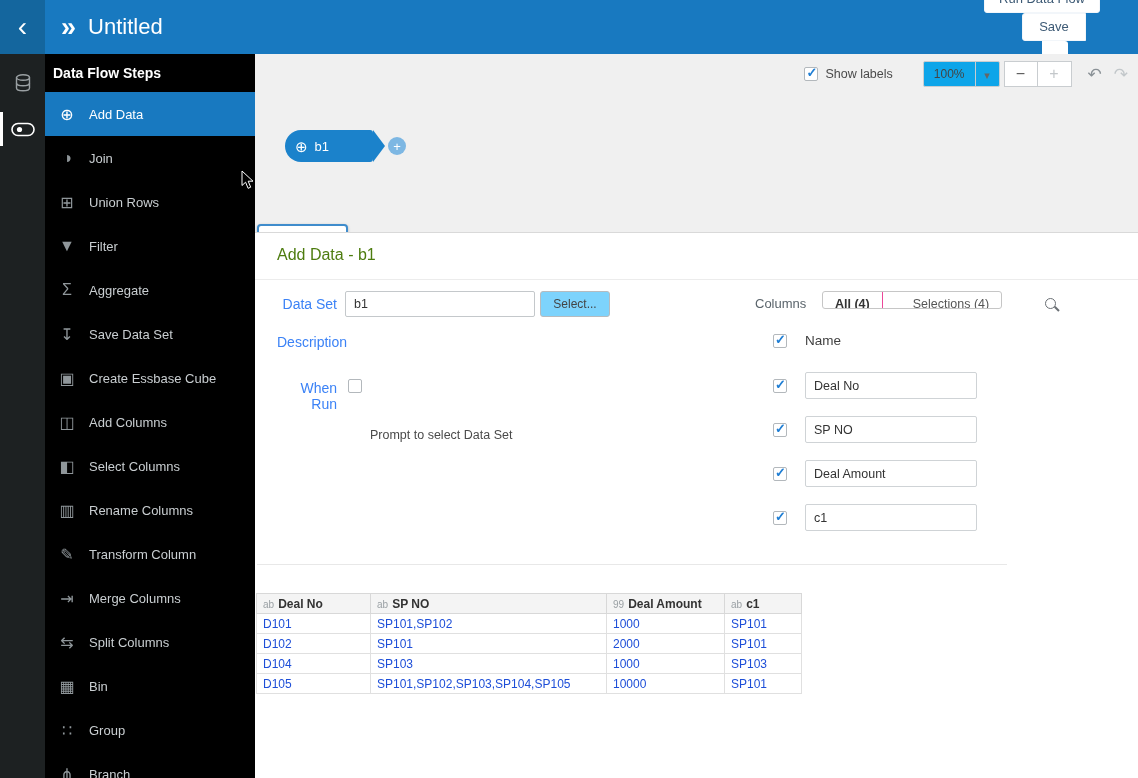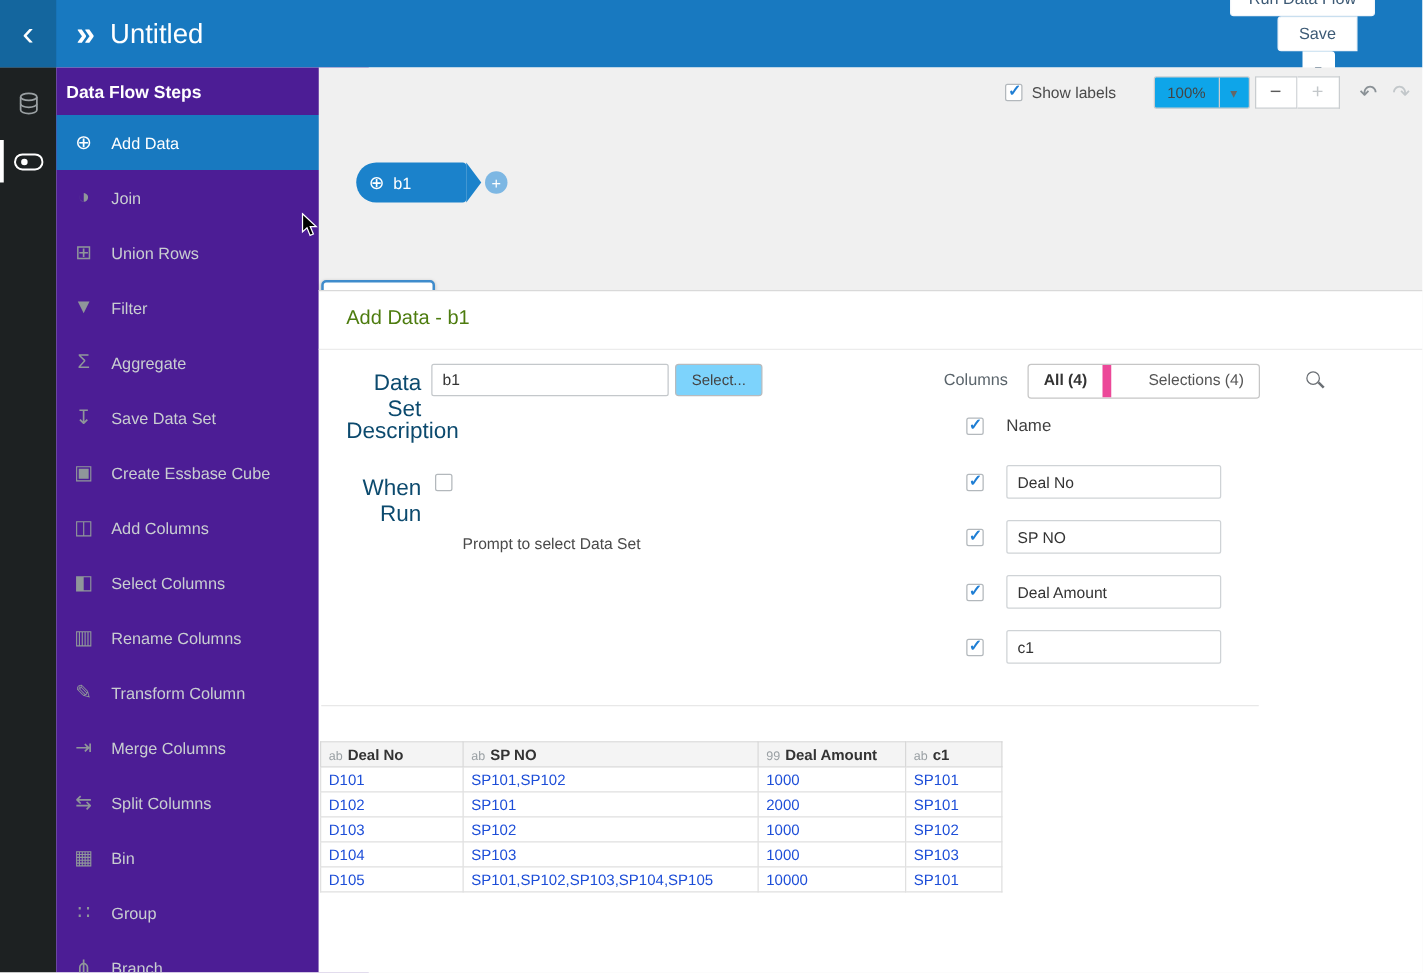--- a/index.html
+++ b/index.html
@@ -20,21 +20,21 @@
   .save-btn { border-radius:3px 0 0 3px; padding:0 16px; }
   .save-caret { width:26px; height:28px; background:#fff; border-radius:0 3px 3px 0; margin-left:1px; display:flex; align-items:center; justify-content:center; color:#3d5a75; cursor:pointer; }
   .i-caret::before { content:'▾'; font-size:11px; }
 
   
   .rail { position:absolute; left:0; top:54px; bottom:0; width:45px; background:#1d2122; }
   .rail-btn { height:34px; margin-top:12px; display:flex; align-items:center; justify-content:center; color:#9aa0a3; cursor:pointer; }
   .rail-btn.active { color:#fff; box-shadow:inset 3px 0 0 #fff; }
 
   
-  .sidebar { position:absolute; left:45px; top:54px; bottom:0; width:250px; background:#4c1d95; overflow:hidden; }
+  .sidebar { position:absolute; left:45px; top:54px; bottom:0; width:250px; background:#000000; overflow:hidden; }
   .sb-head { height:38px; display:flex; align-items:center; padding:0 12px 0 8px; }
   .sb-title { flex:1; color:#fff; font-size:14px; font-weight:700; }
   .search-icon { width:11px; height:11px; border:1.6px solid currentColor; border-radius:50%; position:relative; display:inline-block; }
   .search-icon::after { content:''; position:absolute; width:6px; height:1.6px; background:currentColor; transform:rotate(45deg); right:-5px; bottom:-2px; }
   .sb-search { color:#cfd4d6; cursor:pointer; }
   .sb-item { height:44px; display:flex; align-items:center; padding:0 10px; color:#c9ced1; font-size:13px; cursor:pointer; }
   .sb-item.active { background:#1879c0; color:#fff; margin-right:12px; border-radius:0 2px 2px 0; }
   .sb-icon { width:24px; margin-right:10px; font-size:16px; color:#8f969a; text-align:center; flex:none; }
   .sb-item.active .sb-icon { color:#fff; }
 
@@ -65,33 +65,33 @@
   .i-circle-plus::before { content:'⊕'; }
   .node-icon { font-size:15px; line-height:1; }
   .node-plus { position:absolute; left:133px; top:43px; width:18px; height:18px; border-radius:50%; background:#7db7e3; color:#fff; display:flex; align-items:center; justify-content:center; font-size:13px; cursor:pointer; line-height:1; }
   .add-chip { position:absolute; left:2px; top:130px; height:26px; background:#fff; border:2px solid #3f8ccc; border-radius:4px; display:flex; align-items:center; gap:6px; padding:0 10px; font-size:12px; color:#333; box-shadow:0 1px 3px rgba(0,0,0,.25); cursor:pointer; }
   .chip-icon { color:#555; font-size:13px; line-height:1; }
 
   
   .panel { position:absolute; top:178px; left:0; right:0; bottom:0; background:#fff; border-top:1px solid #d9d9d9; }
   .panel-title { position:absolute; left:22px; top:13px; font-size:16px; color:#4d7c0f;text-align:right; }
   .panel-sep { position:absolute; top:46px; left:0; right:0; height:1px; background:#ececec; }
-  .lbl { color:#0c4a6e; font-size:18px; }
+  .lbl { color:#3b82f6; font-size:14px; }
   .ds-label { position:absolute; left:20px; top:63px; width:62px; text-align:right; }
   .ds-input { position:absolute; left:90px; top:58px; width:190px; height:26px; border:1px solid #c4c8cb; border-radius:2px; padding:0 8px; font-size:12.5px; color:#333; font-family:"Liberation Sans", sans-serif; }
   .select-btn { position:absolute; left:285px; top:58px; width:70px; height:26px; background:#7dd3fc; border:1px solid #b7bbbe; border-radius:3px; font-size:12px; color:#444; cursor:pointer; font-family:"Liberation Sans", sans-serif; }
   .desc-label { position:absolute; left:22px; top:101px; }
   .whenrun-label { position:absolute; left:20px; top:147px; width:62px; text-align:right; }
   .prompt-cb { position:absolute; left:93px; top:146px; }
   .prompt-label { position:absolute; left:115px; top:147px; font-size:12.5px; color:#4a4a4a;margin-top:48px; }
 
   .columns-label { position:absolute; left:500px; top:63px; font-size:13px; color:#5a646b; }
-  .tabs { position:absolute; left:567px; top:58px; height:28px; display:flex; border:1px solid #c6c6c6; border-radius:3px; background:#fff; overflow:hidden; }
+  .tabs { position:absolute; left:567px; top:58px; height:18px; display:flex; border:1px solid #c6c6c6; border-radius:3px; background:#fff; overflow:hidden; }
   .tab { padding:0 12px; font-size:12.5px; line-height:24px; color:#555; cursor:pointer; }
-  .tab + .tab { border-left:7px solid #ec4899;padding-left:30px; }
+  .tab + .tab { border-left:1px solid #ec4899;padding-left:30px; }
   .tab.active { color:#333; font-weight:700; }
   .panel-search { position:absolute; left:790px; top:62px; color:#6a6f74; cursor:pointer; }
 
   .cols-panel { position:absolute; left:518px; top:100px; }
   .name-row { display:flex; align-items:center; gap:18px; margin-bottom:24px; }
   .name-hdr { font-size:13.5px; color:#3f3f3f; }
   .col-row { display:flex; align-items:center; gap:18px; margin-bottom:17px; height:27px; }
   .col-input { width:172px; height:27px; border:1px solid #cfd3d6; border-radius:2px; padding:0 8px; font-size:12.5px; color:#333; font-family:"Liberation Sans", sans-serif; }
 
   .list-divider { position:absolute; left:2px; top:331px; width:750px; height:1px; background:#e8e8e8; }
@@ -364,26 +364,20 @@
               <td>SP101</td>
             </tr>
 
             <tr>
               <td>D102</td>
               <td>SP101</td>
               <td>2000</td>
               <td>SP101</td>
             </tr>
 
-            <tr>
-              <td>D103</td>
-              <td>SP102</td>
-              <td>1000</td>
-              <td>SP102</td>
-            </tr>
 
             <tr>
               <td>D104</td>
               <td>SP103</td>
               <td>1000</td>
               <td>SP103</td>
             </tr>
 
             <tr>
               <td>D105</td>

